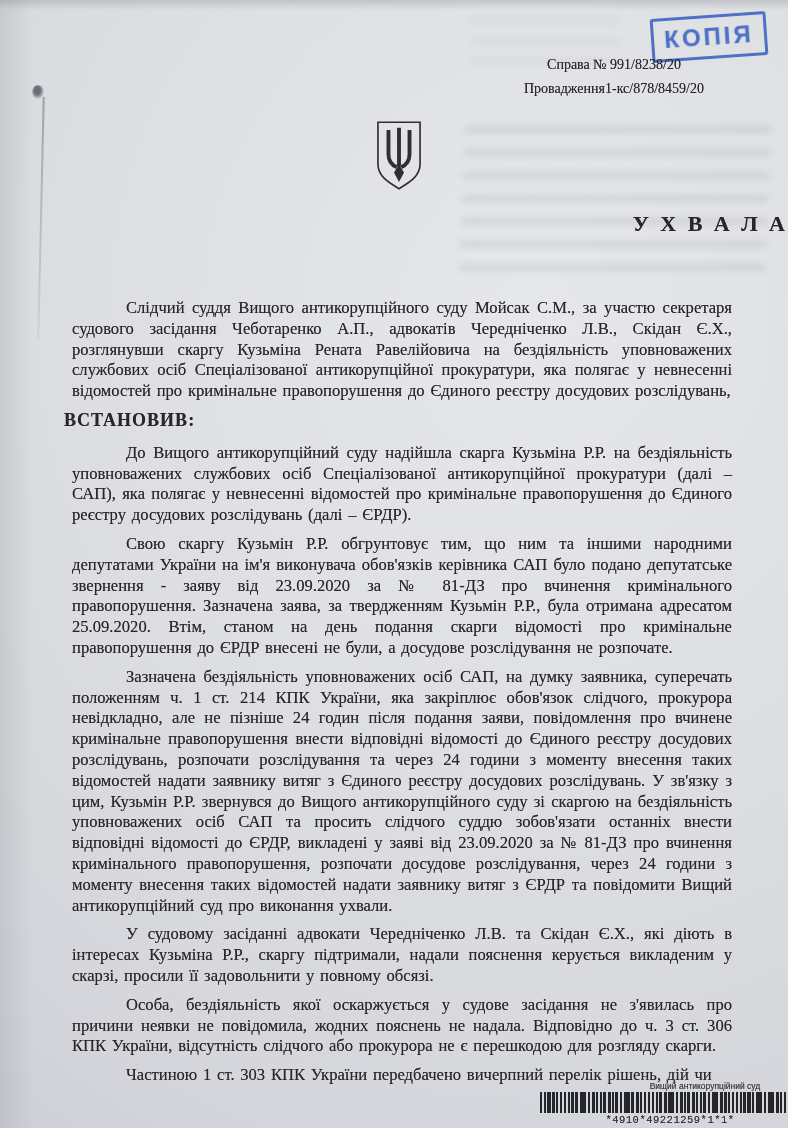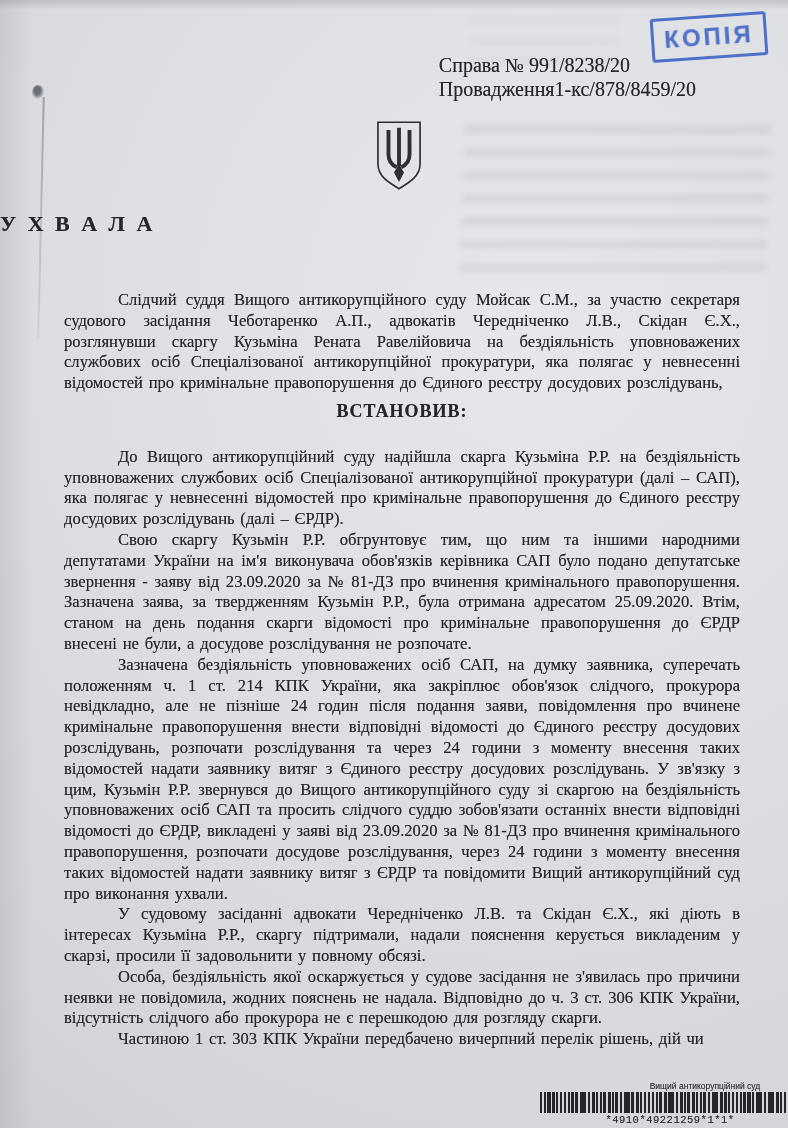--- a/index.html
+++ b/index.html
@@ -23,30 +23,30 @@
   .crease{position:absolute;top:97px;left:40px;width:2px;height:242px;transform:rotate(1.3deg);
     background:linear-gradient(180deg, rgba(108,112,122,.55), rgba(160,163,171,.18));}
   .stamp{
     position:absolute;top:15px;left:651px;width:110px;height:38px;
     display:flex;align-items:center;justify-content:center;
     border:3px solid #3a62c4;border-radius:3px;transform:rotate(-4deg);
     color:#3a62c4;font-family:"Liberation Sans","DejaVu Sans",sans-serif;
     font-weight:bold;font-size:24px;letter-spacing:3px;opacity:.88;
     text-shadow:0 0 1px rgba(58,98,196,.5);filter:blur(.2px);
   }
-  .case-block{position:absolute;top:53px;right:92px;text-align:left;
-    font-size:20px;line-height:24px;}
+  .case-block{position:absolute;top:53px;right:84px;text-align:center;
+    font-size:14px;line-height:24px;}
   .emblem{position:absolute;top:120px;left:371px;width:56px;height:72px;}
-  .doc-title{position:absolute;top:211px;left:0;width:100%;text-align:left;
+  .doc-title{position:absolute;top:211px;left:0;width:100%;text-align:right;
     font-weight:bold;font-size:22px;letter-spacing:3px;}
   .dateline{position:absolute;top:257px;left:100px;right:116px;
     display:flex;justify-content:space-between;font-size:16.5px;}
   .docbody{position:absolute;top:290px;left:64px;width:676px;font-size:16.6px;line-height:20.8px;}
-  .para{margin:0;text-align:justify;text-align-last:left;text-indent:54px;word-spacing:1.6px;}
-  .resolved{text-align:center;font-weight:bold;font-size:18px;letter-spacing:1px;margin:7px 0 25px 0;}
+  .para{margin:8px;text-align:justify;text-align-last:left;text-indent:54px;word-spacing:1.6px;}
+  .resolved{font-weight:bold;font-size:18px;letter-spacing:1px;margin:7px 0 12px 0;}
   .barcode-block{position:absolute;top:1081px;left:540px;width:260px;}
   .bc-label{font-family:"Liberation Sans","DejaVu Sans",sans-serif;font-size:8.5px;
     color:#3b3b40;text-align:center;padding-left:70px;white-space:nowrap;}
   .bc-stripes{height:21px;margin-top:1px;opacity:.92;
     background:
       repeating-linear-gradient(90deg,#17171c 0 2px,transparent 2px 4px),
       repeating-linear-gradient(90deg,#17171c 0 1px,transparent 1px 7px),
       repeating-linear-gradient(90deg,transparent 0 9px,#17171c 9px 11px);}
   .bc-number{font-family:"Liberation Mono","DejaVu Sans Mono",monospace;font-size:10.5px;
     color:#2b2b30;text-align:center;margin-top:1px;letter-spacing:.5px;}

